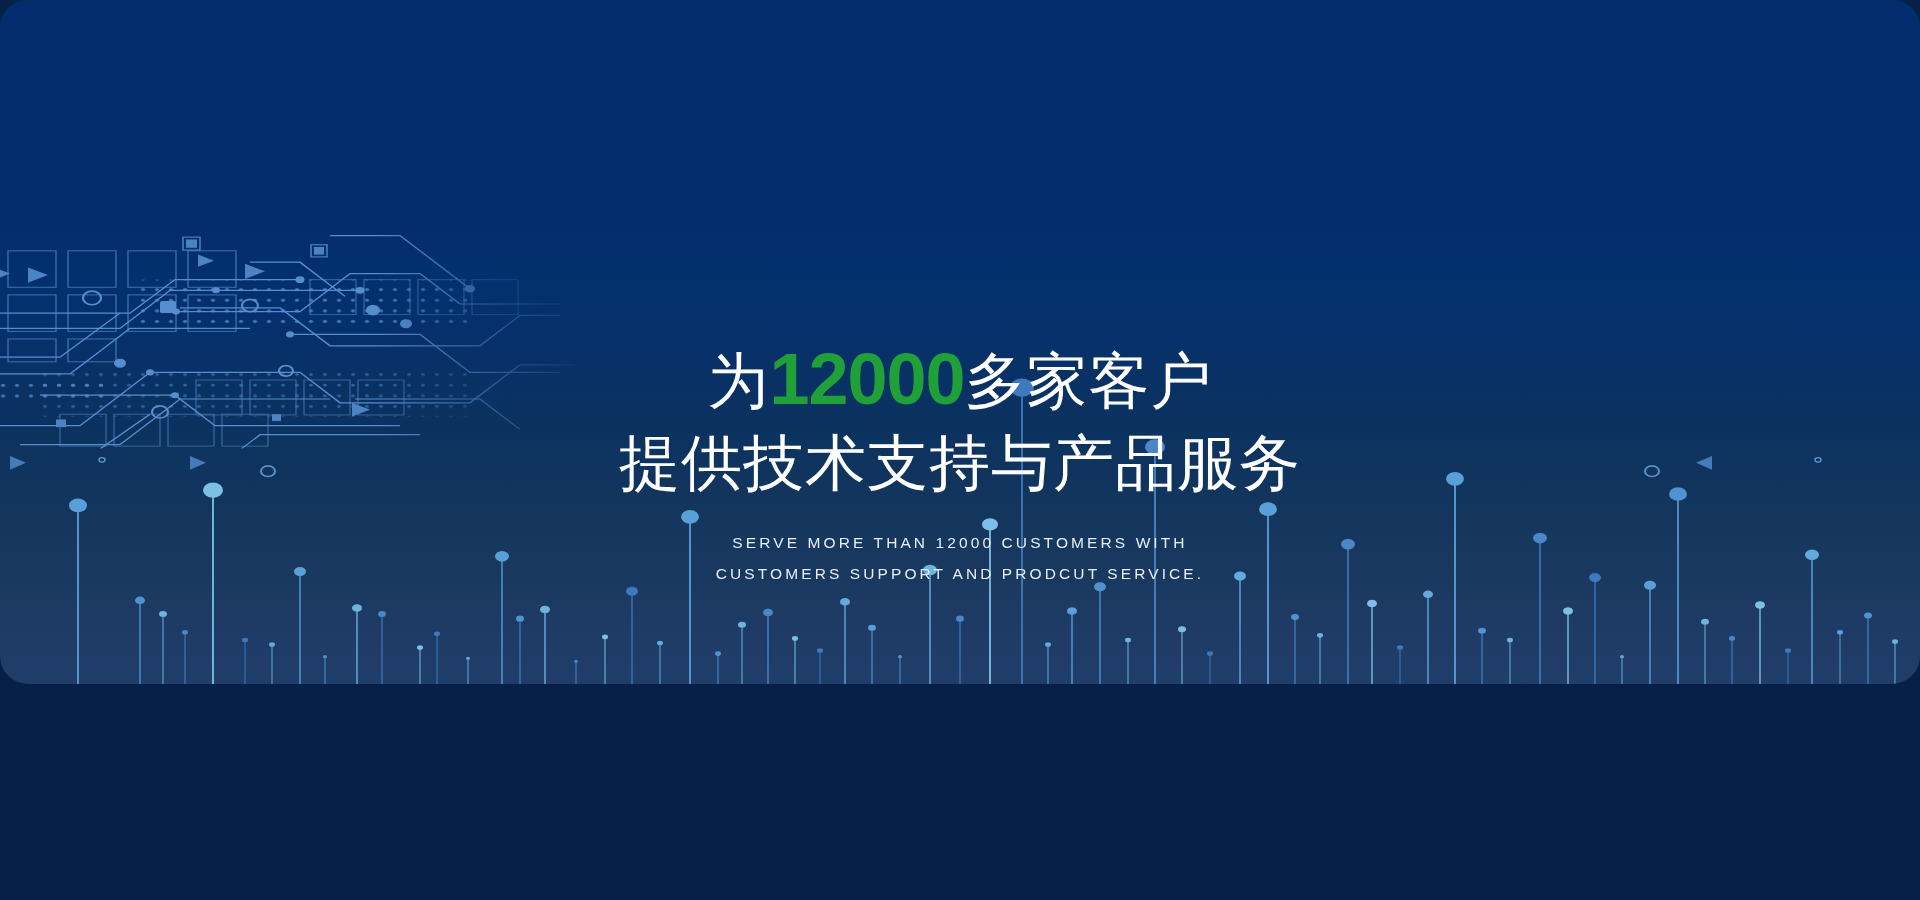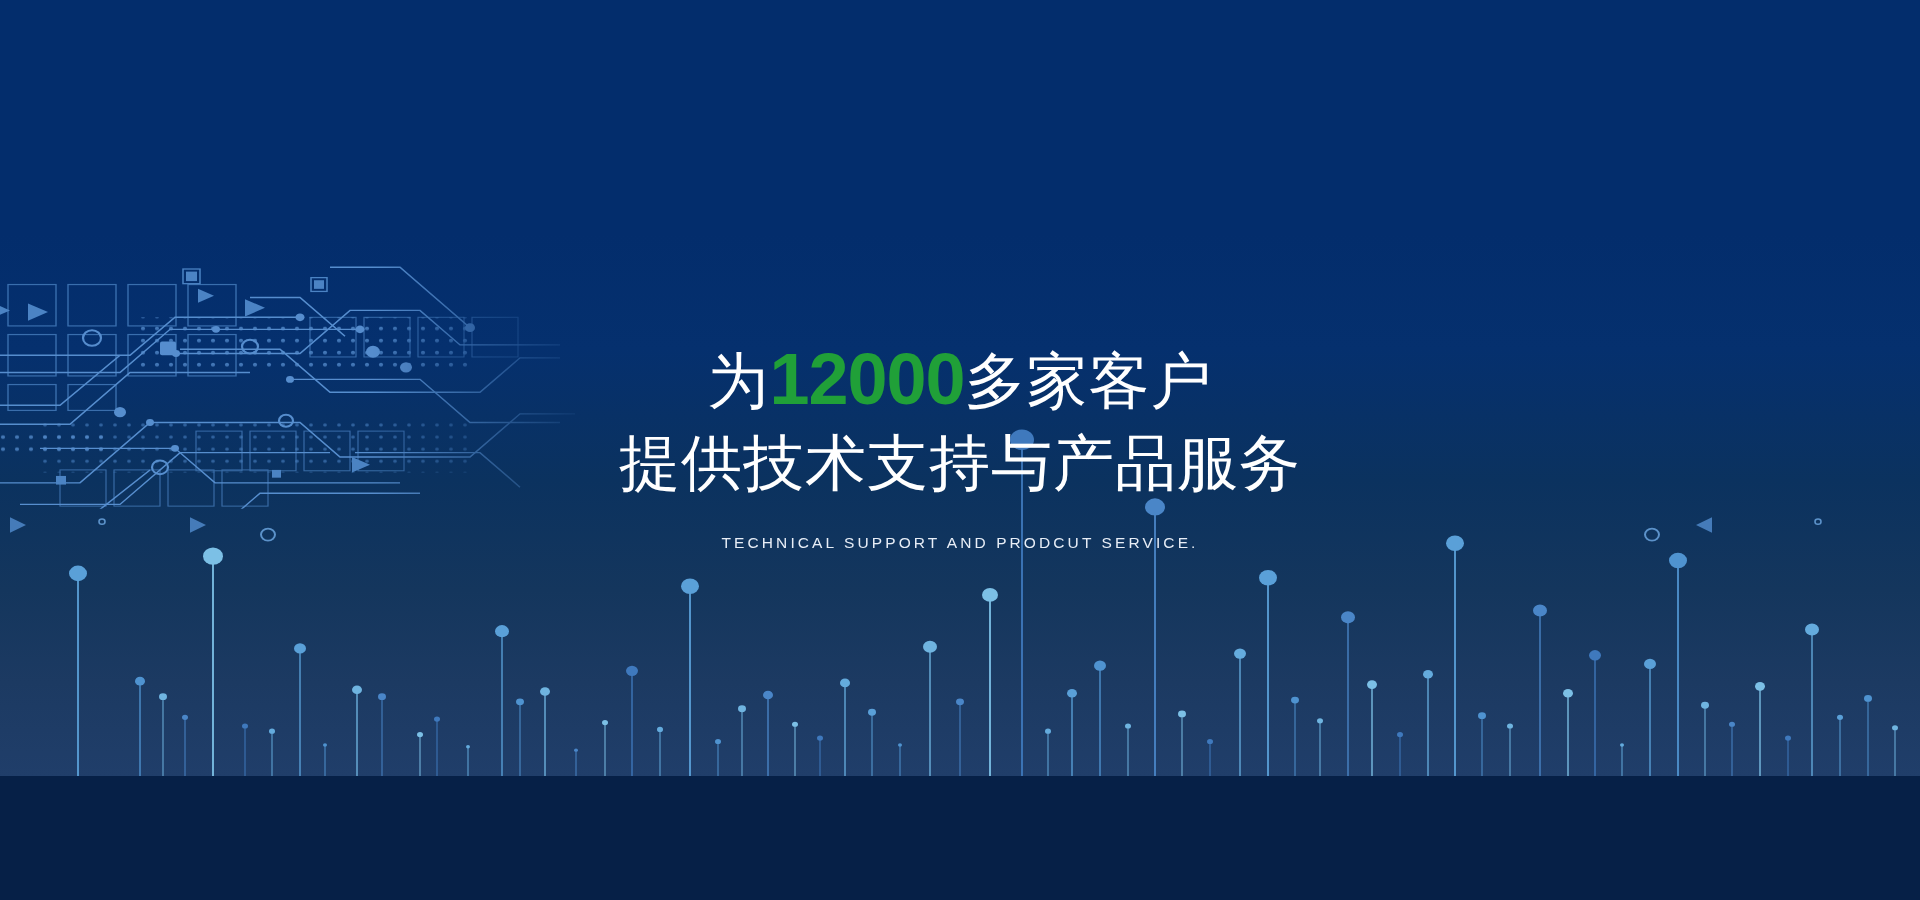--- a/index.html
+++ b/index.html
@@ -3,31 +3,32 @@
 <meta charset="utf-8">
 <style>
   html, body {
     margin: 0;
     padding: 0;
     background: #062047;
   }
   #banner {
     position: relative;
     width: 1920px;
-    height: 776px;
+    height: 684px;
     overflow: hidden;
     font-family: "Liberation Sans", "DejaVu Sans", sans-serif;
     background: linear-gradient(180deg,
         #032d6c 0%,
         #032d6c 30%,
         #05306e 45%,
         #0b325f 62%,
         #14365d 76%,
         #1c3a62 88%,
         #203e6a 100%);
+    border-radius: 28px;
   }
   .layer {
     position: absolute;
     inset: 0;
     width: 100%;
     height: 100%;
   }
 
   
   #text-block {
@@ -430,17 +431,18 @@
       <line x1="1868" y1="900" x2="1868" y2="810" stroke="#4f93d0" stroke-width="1.1" opacity="0.9"></line>
       <circle cx="1868" cy="810" r="4" fill="#4f93d0"></circle>
       <line x1="1895" y1="900" x2="1895" y2="844" stroke="#6fb4e0" stroke-width="1.1" opacity="0.9"></line>
       <circle cx="1895" cy="844" r="3" fill="#6fb4e0"></circle>
     </svg>
 
   <div id="text-block">
     <h1 class="headline"><span>为</span><span class="num">12000</span><span>多家客户</span></h1>
     <h2 class="subline">提供技术支持与产品服务</h2>
     <div id="subtitle">
-      <div>TECHNICAL SUPPORT AND PRODCUT SERVICE.</div>
+      <div>SERVE MORE THAN 12000 CUSTOMERS WITH</div>
+      <div>CUSTOMERS SUPPORT AND PRODCUT SERVICE.</div>
     </div>
   </div>
 
 </div>
 
 </body></html>

